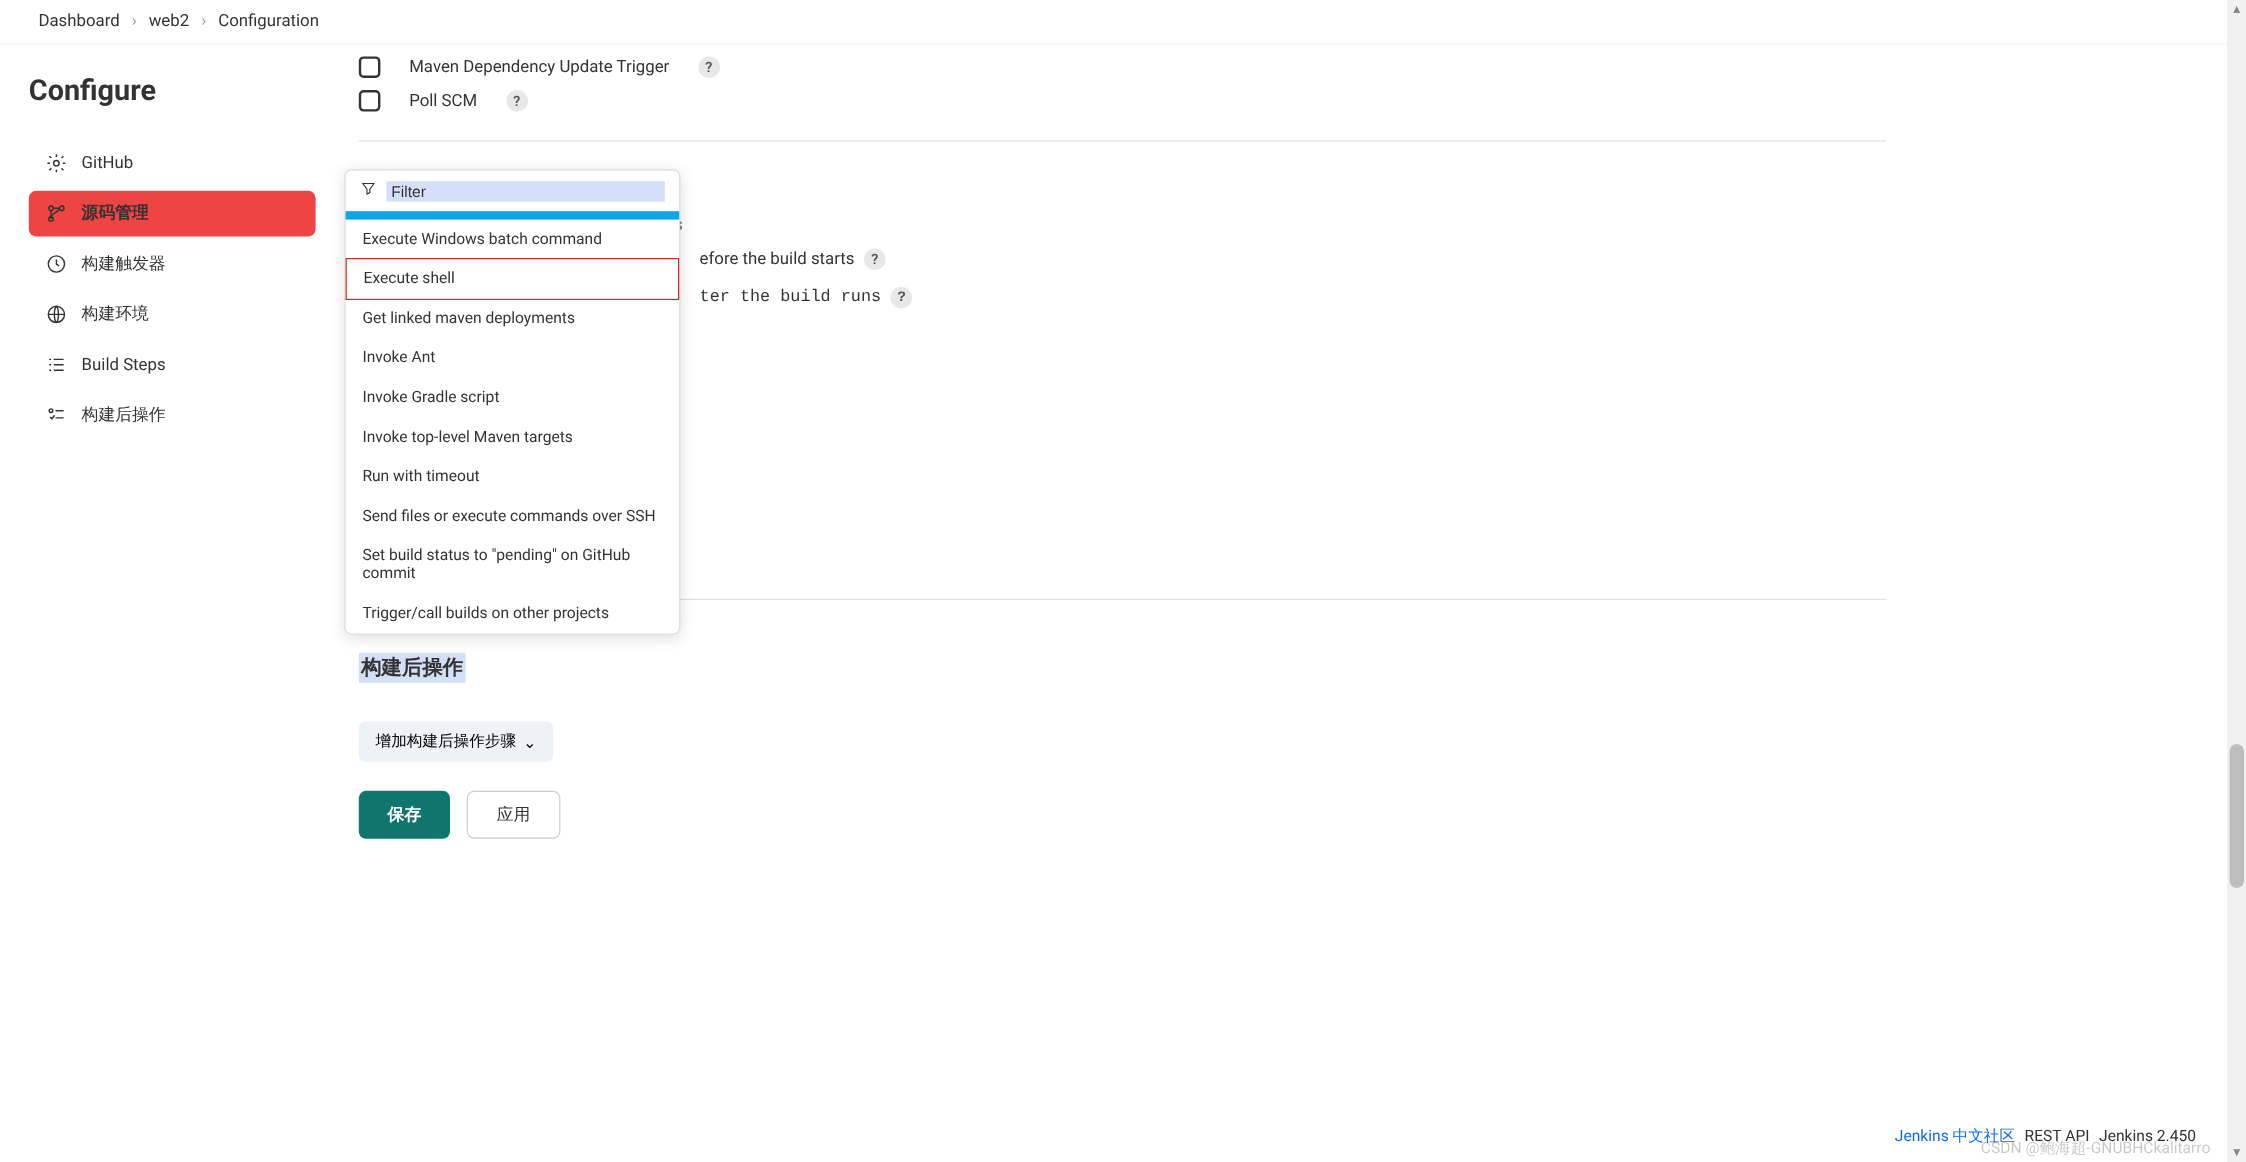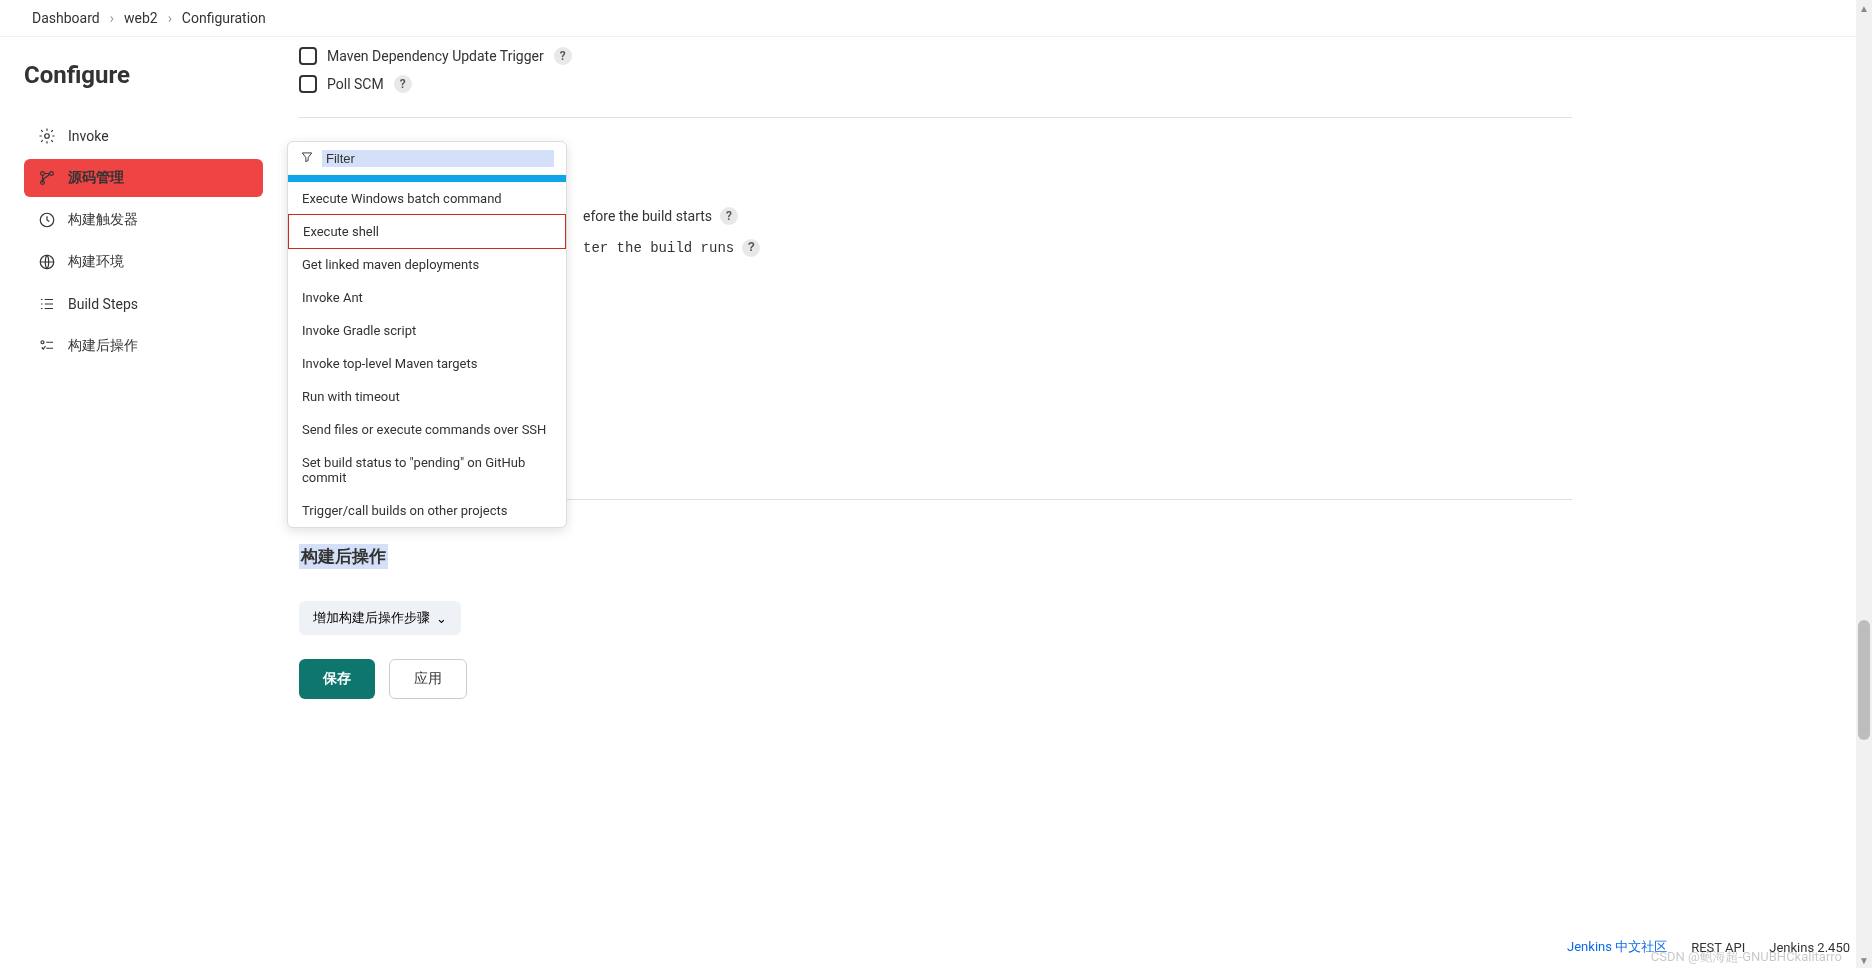--- a/index.html
+++ b/index.html
@@ -7,41 +7,41 @@
   .breadcrumb { display: flex; align-items: center; gap: 10px; padding: 10px 32px; border-bottom: 1px solid #f0f0f0; }
   .breadcrumb a { color: #333; text-decoration: none; }
   .breadcrumb .sep { color: #999; }
   .layout { display: flex; }
   .sidebar { width: 275px; padding: 24px 12px 0 24px; }
   .sidebar h1 { font-size: 24px; font-weight: 700; margin-bottom: 28px; }
   .side-item { display: flex; align-items: center; gap: 12px; padding: 10px 14px; border-radius: 6px; color: #333; cursor: pointer; margin-bottom: 4px; }
   .side-item.active { background: #ef4444; font-weight: 600; }
   .side-item .icon { width: 18px; height: 18px; display: inline-flex; align-items: center; justify-content: center; }
   .main { flex: 1; padding: 0 300px 40px 24px; }
-  .check-row { display: flex; align-items: center; gap: 10px; margin: 10px 0; }
+  .check-row { display: flex; align-items: center; gap: 24px; margin: 10px 0; }
   .checkbox { width: 18px; height: 18px; border: 2px solid #333; border-radius: 4px; display: inline-block; }
   .help { width: 18px; height: 18px; border-radius: 50%; background: #e8e8e8; color: #555; display: inline-flex; align-items: center; justify-content: center; font-size: 12px; font-weight: 600; }
   hr.section { border: none; border-top: 1px solid #e0e0e0; margin: 24px 0; }
   h3.section-title { font-size: 17px; font-weight: 700; margin: 20px 0 14px; }
   h3.section-title.hl { background: #d3e0f8; display: inline-block; padding: 1px 2px; }
   .dropdown-wrap { position: relative; display: inline-block; }
   .dropdown { position: absolute; left: -12px; top: -300px; width: 280px; background: #fff; border: 1px solid #ddd; border-radius: 6px; box-shadow: 0 3px 12px rgba(0,0,0,0.12); z-index: 10; }
   .dd-head { display: flex; align-items: center; gap: 8px; padding: 8px 12px; border-bottom: 7px solid #0ea5e9; }
   .dd-head input { border: none; outline: none; flex: 1; font-size: 13px; background: #d3e0f8; padding: 1px 4px; width: 36px; }
   .dd-head input::placeholder { color: #333; }
   .dd-item { padding: 9px 14px; font-size: 13px; color: #333; cursor: pointer; }
   .dd-item.boxed { border: 1.5px solid #cc2a1d; margin: -1px 0; }
   .btn-dd { display: inline-flex; align-items: center; gap: 6px; background: #eef1f5; border: none; border-radius: 6px; padding: 8px 14px; font-size: 13px; cursor: pointer; }
   .btn-dd .lbl.hl { background: #d3e0f8; padding: 0 2px; }
   .behind-text { position: absolute; left: 284px; white-space: nowrap; display: flex; align-items: center; gap: 8px; }
   .env-row-wrap { position: relative; }
   .actions { margin-top: 24px; display: flex; gap: 14px; }
   .btn-primary { background: #0f766e; color: #fff; border: none; border-radius: 6px; padding: 10px 24px; font-size: 14px; font-weight: 600; cursor: pointer; }
   .btn-secondary { background: #fff; color: #333; border: 1px solid #ccc; border-radius: 6px; padding: 10px 24px; font-size: 14px; cursor: pointer; }
-  .footer { position: fixed; bottom: 12px; right: 22px; display: flex; align-items: center; gap: 24px; font-size: 13px; }
+  .footer { position: fixed; bottom: 12px; right: 42px; display: flex; align-items: center; gap: 8px; font-size: 13px; }
   .footer a { color: #0b6aea; text-decoration: none; }
   .watermark { position: fixed; bottom: 2px; right: 30px; color: rgba(0,0,0,0.22); font-size: 13px; }
   .scrollbar { position: fixed; right: 0; top: 0; width: 16px; height: 100%; background: #f1f1f1; }
   .scrollbar .thumb { position: absolute; left: 2px; right: 2px; top: 620px; height: 120px; background: #bdbdbd; border-radius: 6px; }
   .scrollbar .arrow { position: absolute; left: 0; right: 0; height: 16px; display: flex; align-items: center; justify-content: center; color: #888; font-size: 10px; }
   .scrollbar .arrow.top { top: 0; }
   .scrollbar .arrow.bot { bottom: 0; }
   svg { stroke: #333; fill: none; stroke-width: 1.6; }
 </style>
 </head>
@@ -59,21 +59,21 @@
   <aside class="sidebar">
     <h1>Configure</h1>
 
     <div class="side-item">
       <span class="icon">
           <svg viewBox="0 0 24 24" width="18" height="18">
             <circle cx="12" cy="12" r="3"></circle>
             <path d="M12 2v3M12 19v3M4.2 4.2l2.1 2.1M17.7 17.7l2.1 2.1M2 12h3M19 12h3M4.2 19.8l2.1-2.1M17.7 6.3l2.1-2.1"></path>
           </svg>
         </span>
-      <span>Invoke</span>
+      <span>GitHub</span>
     </div>
     <div class="side-item active">
       <span class="icon">
           <svg viewBox="0 0 24 24" width="18" height="18">
             <circle cx="6" cy="6" r="2.5"></circle>
             <circle cx="6" cy="18" r="2.5"></circle>
             <circle cx="18" cy="6" r="2.5"></circle>
             <path d="M6 8.5v7M8.5 6H15c0 6-9 3-9 12"></path>
           </svg>
         </span>

